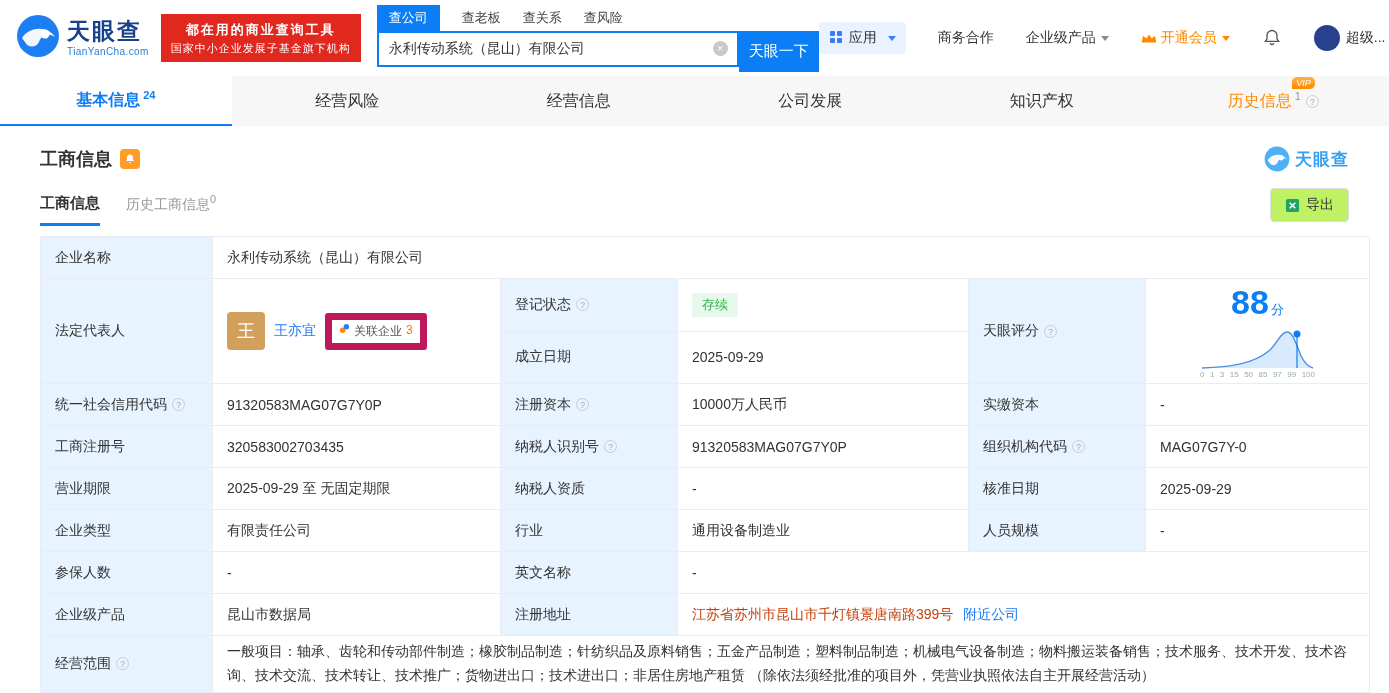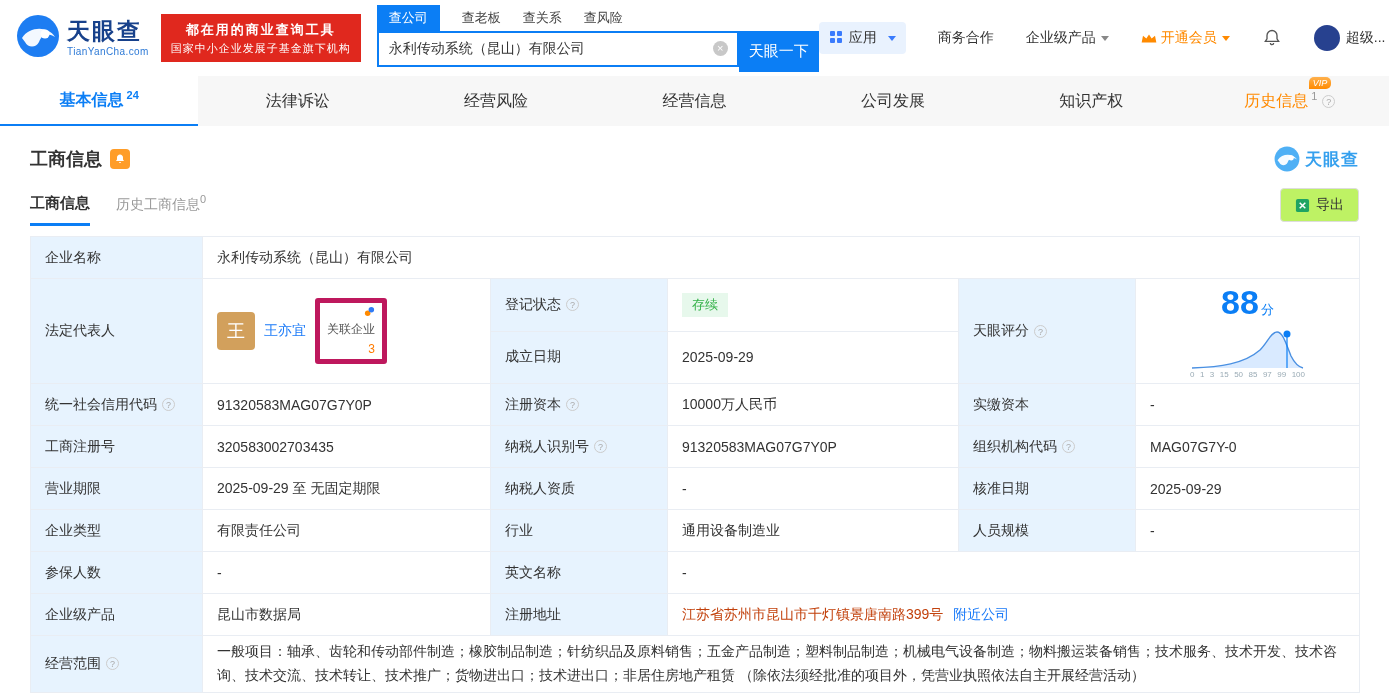--- a/index.html
+++ b/index.html
@@ -41,21 +41,21 @@
   .tab{flex:1;display:flex;align-items:center;justify-content:center;font-size:16px;color:#333;cursor:pointer;}
   .tab.active{background:#fff;color:#0b7ef5;font-weight:bold;border-bottom:2px solid #0b7ef5;box-sizing:border-box;}
   .tabinner{position:relative;display:flex;align-items:center;}
   .tcount{font-size:11px;margin-left:3px;transform:translateY(-5px);display:inline-block;color:#0b7ef5;}
   .tab.history{color:#ff8a00;}
   .tab.history .tcount{color:#999;}
   .viptag{position:absolute;top:-14px;right:4px;font-size:9px;font-style:italic;background:linear-gradient(#ffb14d,#ff8a00);color:#fff;border-radius:5px 5px 5px 0;padding:1px 4px;line-height:1.2;}
   .q{display:inline-block;width:13px;height:13px;line-height:13px;border:1px solid #ccc;border-radius:50%;color:#aaa;font-size:9px;text-align:center;margin-left:5px;flex:0 0 auto;box-sizing:border-box;}
 
   
-  main{padding:0 30px;}
+  main{padding:0 40px;}
   .title-row{display:flex;align-items:center;margin-top:20px;}
   .page-title{font-size:18px;font-weight:bold;color:#333;}
   .bell-badge{width:20px;height:20px;border-radius:4px;background:#ff9d28;margin-left:8px;display:flex;align-items:center;justify-content:center;cursor:pointer;}
   .watermark{margin-left:auto;display:flex;align-items:center;gap:5px;}
   .watermark .wm-text{font-size:17px;font-weight:bold;color:#35a0ee;letter-spacing:1px;}
 
   .subtab-row{display:flex;align-items:flex-end;margin-top:16px;}
   .subtab{font-size:15px;color:#333;font-weight:bold;padding-bottom:10px;border-bottom:3px solid #0b7ef5;cursor:pointer;}
   .subtab2{font-size:14px;color:#999;margin-left:26px;padding-bottom:12px;cursor:pointer;}
   .subtab2 sup{font-size:11px;}
@@ -64,21 +64,21 @@
   table.info{width:100%;border-collapse:collapse;table-layout:fixed;margin-top:10px;font-size:14px;color:#333;}
   table.info td{border:1px solid #e9edf3;padding:4px 14px;box-sizing:border-box;height:42px;vertical-align:middle;word-break:break-all;}
   table.info td.lbl{background:#e7f3fe;}
   table.info td.h43{height:43px;}
   .lblwrap{display:flex;align-items:center;}
   .scope-row td{height:66px;line-height:1.7;padding-top:8px;padding-bottom:8px;}
 
   .legal{display:flex;align-items:center;gap:9px;}
   .lavatar{width:38px;height:38px;border-radius:4px;background:#d2a05c;color:#fff;font-size:18px;display:flex;align-items:center;justify-content:center;flex:0 0 auto;}
   .lname{color:#1a7af8;cursor:pointer;}
-  .rel-badge{display:inline-flex;align-items:flex-end;gap:4px;border:5px solid #be185d;border-radius:3px;padding:3px 7px;font-size:12px;color:#555;cursor:pointer;background:#fff;flex-direction:column;}
+  .rel-badge{display:inline-flex;align-items:flex-start;gap:4px;border:7px solid #be185d;border-radius:3px;padding:3px 7px;font-size:12px;color:#555;cursor:pointer;background:#fff;}
   .rel-badge .num{color:#ff7a00;}
 
   .status-badge{display:inline-block;background:#e7f8ec;color:#36b24a;font-size:13px;padding:3px 10px;border-radius:0;}
 
   .score-flex{display:flex;align-items:center;gap:4px;flex-direction:column;}
   .score-num{color:#0b7ef5;white-space:nowrap;}
   .score-num .n{font-size:34px;font-weight:bold;}
   .score-num .u{font-size:13px;margin-left:2px;}
   .score-chart{display:flex;flex-direction:column;}
   .axis{display:flex;justify-content:space-between;width:115px;font-size:8px;color:#9aabb5;line-height:1;margin-top:1px;}
@@ -165,25 +165,20 @@
       </span>
     </div>
   </header>
 
   <nav class="tabbar">
     <div class="tab active">
       <span class="tabinner">
         <span>基本信息</span>
         <span class="tcount">24</span>
       </span>
-    </div>
-    <div class="tab">
-      <span class="tabinner">
-          <span>法律诉讼</span>
-        </span>
     </div>
     <div class="tab">
       <span class="tabinner">
           <span>经营风险</span>
         </span>
     </div>
     <div class="tab">
       <span class="tabinner">
           <span>经营信息</span>
         </span>

